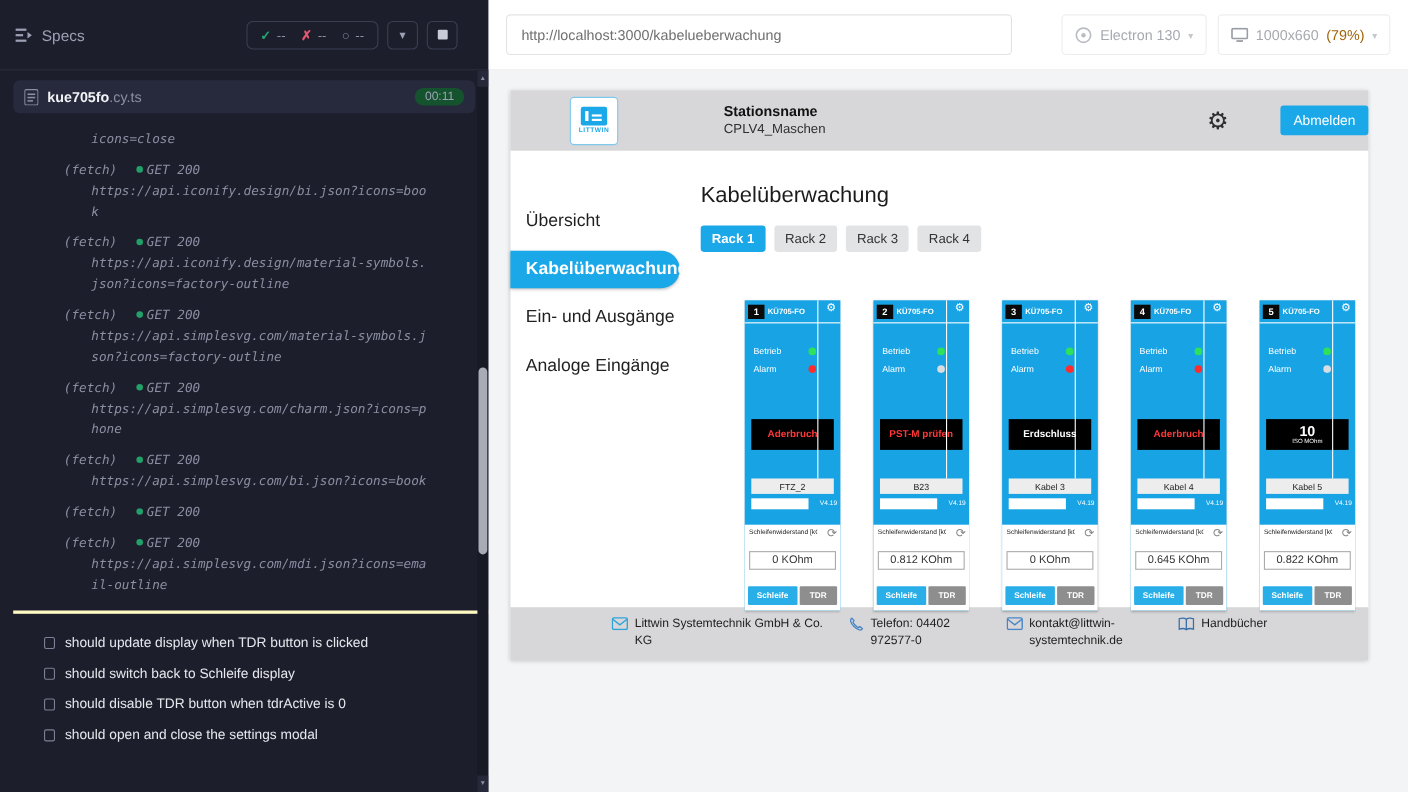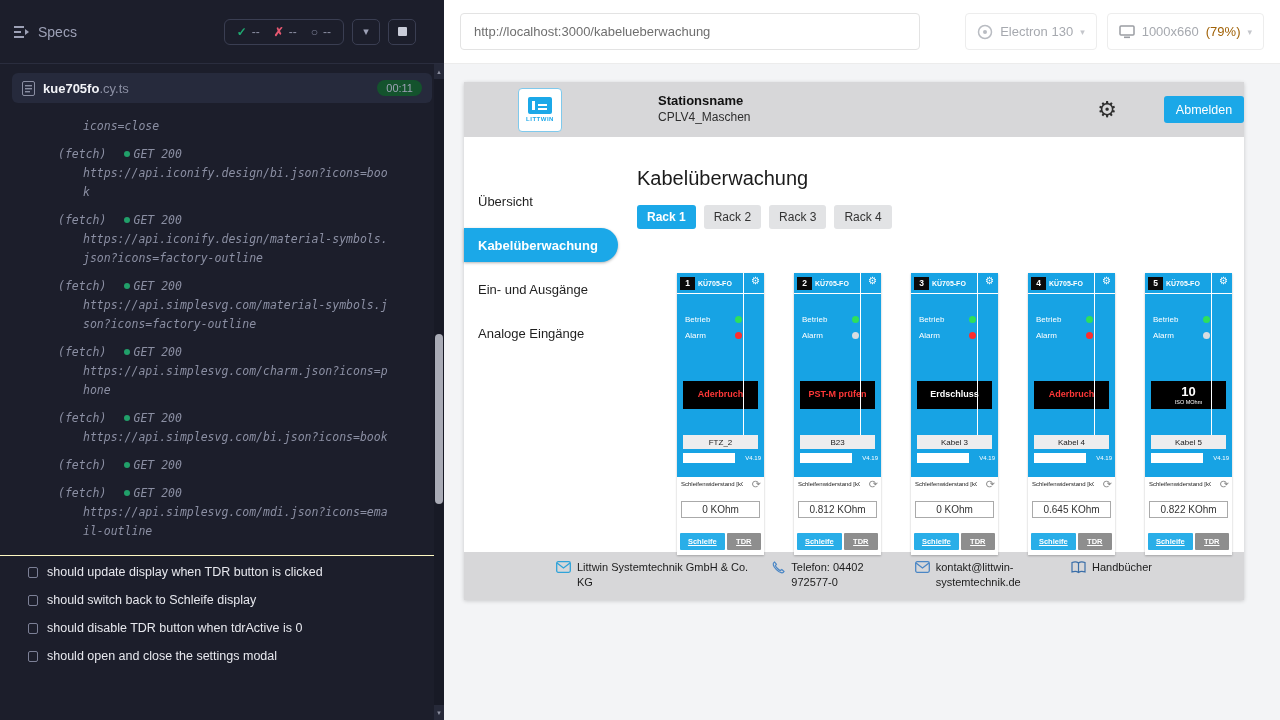--- a/index.html
+++ b/index.html
@@ -25,21 +25,21 @@
   .spec-ext { color:#8b8fa3; font-size:13px; }
   .spec-timer { margin-left:auto; background:#14532d; border-radius:10px; padding:2px 9px; font-size:11px; color:#9da1b6; }
 
   .log-area { height:446px; overflow:hidden; padding:8px 0 0 58px; font-family:"DejaVu Sans Mono", monospace; font-style:italic; font-size:11.5px; color:#8b8fa3; line-height:19px; }
   .log-frag { padding-left:25px; margin-bottom:9px; word-break:break-all; max-width:330px; }
   .log-entry { margin-bottom:9px; }
   .log-meta { white-space:nowrap; }
   .log-dot { display:inline-block; width:6px; height:6px; border-radius:50%; background:#21a06a; margin:0 3px 1px 18px; }
   .log-url { padding-left:25px; max-width:330px; word-break:break-all; }
 
-  .test-list { border-top:1px solid #fef9c3; padding:2px 10px 0 28px; }
+  .test-list { border-top:3px solid #fef9c3; padding:12px 10px 0 28px;margin-left:12px; }
   .test-item { display:flex; align-items:center; gap:9px; height:28px; color:#e7e8ee; font-size:12.5px; cursor:pointer; }
   .test-box { width:10px; height:11px; border:1.5px solid #7c8096; border-radius:2px; flex:0 0 auto; }
 
   .cy-scrollbar { position:absolute; top:64px; right:0; bottom:0; width:10px; background:#181a26; }
   .sb-arrow { height:15px; background:#262939; color:#8d90a0; font-size:6px; display:flex; align-items:center; justify-content:center; }
   .sb-arrow.down { position:absolute; bottom:0; left:0; right:0; }
   .sb-thumb { position:absolute; top:270px; left:1px; width:8px; height:170px; background:#a9abb6; border-radius:4px; }
 
   
   .right { flex:1; display:flex; flex-direction:column; background:#f3f4f6; }
@@ -60,21 +60,21 @@
   .logo-mark::after { content:""; position:absolute; left:10px; top:7px; width:9px; height:2px; background:#fff; box-shadow:0 4px 0 #fff; }
   .logo-word { font-size:6px; font-weight:bold; color:#1ba8e8; letter-spacing:.5px; }
   .station { margin-left:96px; line-height:1.3; }
   .station-label { font-size:13px; font-weight:bold; color:#111; }
   .station-name { font-size:12px; color:#2e2e2e; }
   .hdr-gear { margin-left:auto; font-size:22px; color:#2f2f2f; cursor:pointer; line-height:1; }
   .logout-btn { margin-left:47px; width:80px; height:27px; background:#1ba8e8; border:none; border-radius:3px; color:#fff; font-size:12.5px; font-family:inherit; cursor:pointer; }
 
   .app-body { flex:1; display:flex; min-height:0; }
   .app-nav { flex:0 0 155px; padding-top:47px; }
-  .nav-item { height:34px; display:flex; align-items:center; padding-left:14px; font-size:13px; color:#1f1f1f; margin-bottom:10px; cursor:pointer; }
+  .nav-item { height:34px; display:flex; align-items:center; padding-left:14px; font-size:16px; color:#1f1f1f; margin-bottom:10px; cursor:pointer; }
   .nav-item.active { background:#1ba8e8; color:#fff; font-weight:bold; border-radius:0 17px 17px 0; box-shadow:0 1px 3px rgba(0,0,0,.3); width:154px; }
 
   .content { flex:1; padding:30px 0 0 18px; }
   .page-title { font-size:20px; font-weight:500; color:#1b1b1b; margin-bottom:15px; }
   .tabs { display:flex; gap:8px; }
   .tab { height:24px; padding:0 10px; display:flex; align-items:center; font-size:12px; background:#e2e3e5; color:#333; border-radius:3px; cursor:pointer; }
   .tab.active { background:#1ba8e8; color:#fff; font-weight:bold; }
 
   .cards { margin:44px 0 0 40px; display:flex; gap:30px; }
   .card { position:relative; width:87px; height:282px; background:#17a3e4; box-shadow:0 1px 2px rgba(0,0,0,.25); }
@@ -94,21 +94,21 @@
   .status-sub:empty { display:none; }
   .card-name { position:absolute; top:162px; left:6px; right:6px; height:14px; background:#ededee; color:#222; font-size:8px; display:flex; align-items:center; justify-content:center; }
   .ver-row { position:absolute; top:179px; left:6px; right:3px; height:11px; display:flex; align-items:center; justify-content:space-between; }
   .ver-box { width:52px; height:10px; background:#fff; }
   .ver-label { color:#fff; font-size:6px; }
   .meas { position:absolute; top:204px; left:0; right:0; bottom:0; background:#fff; }
   .meas-label { position:absolute; top:4px; left:4px; font-size:6px; color:#222; white-space:nowrap; overflow:hidden; max-width:62px; }
   .meas-refresh { position:absolute; top:1px; right:3px; font-size:11px; color:#888; cursor:pointer; }
   .value-box { position:absolute; top:24px; left:4px; right:4px; height:17px; border:1px solid #aaa; background:#fff; color:#333; font-size:10px; display:flex; align-items:center; justify-content:center; }
   .btn-row { position:absolute; bottom:5px; left:3px; right:3px; height:17px; display:flex; gap:2px; }
-  .c-btn { border:none; color:#fff; font-size:7.5px; font-weight:bold; font-family:inherit; display:flex; align-items:center; justify-content:center; cursor:pointer; border-radius:1px;text-decoration:underline; }
+  .c-btn { border:none; color:#fff; font-size:7.5px; font-weight:bold; font-family:inherit; display:flex; align-items:center; justify-content:center; cursor:pointer; border-radius:1px; }
   .btn-loop { flex:1.3; background:#29aee8; }
   .btn-tdr { flex:1; background:#8e8e8e; }
 
   .app-footer { flex:0 0 48px; background:#d7d7d9; display:flex; align-items:flex-start; padding:8px 92px 0 92px; justify-content:space-between; font-size:11px; color:#1c1c1c; }
   .f-item { display:flex; gap:6px; align-items:flex-start; }
   .f-item svg { flex:0 0 auto; margin-top:1px; }
   .f-txt { line-height:1.35; }
   .f-item:nth-child(1) .f-txt { max-width:172px; }
   .f-item:nth-child(2) .f-txt { max-width:100px; }
   .f-item:nth-child(3) .f-txt { max-width:112px; }

